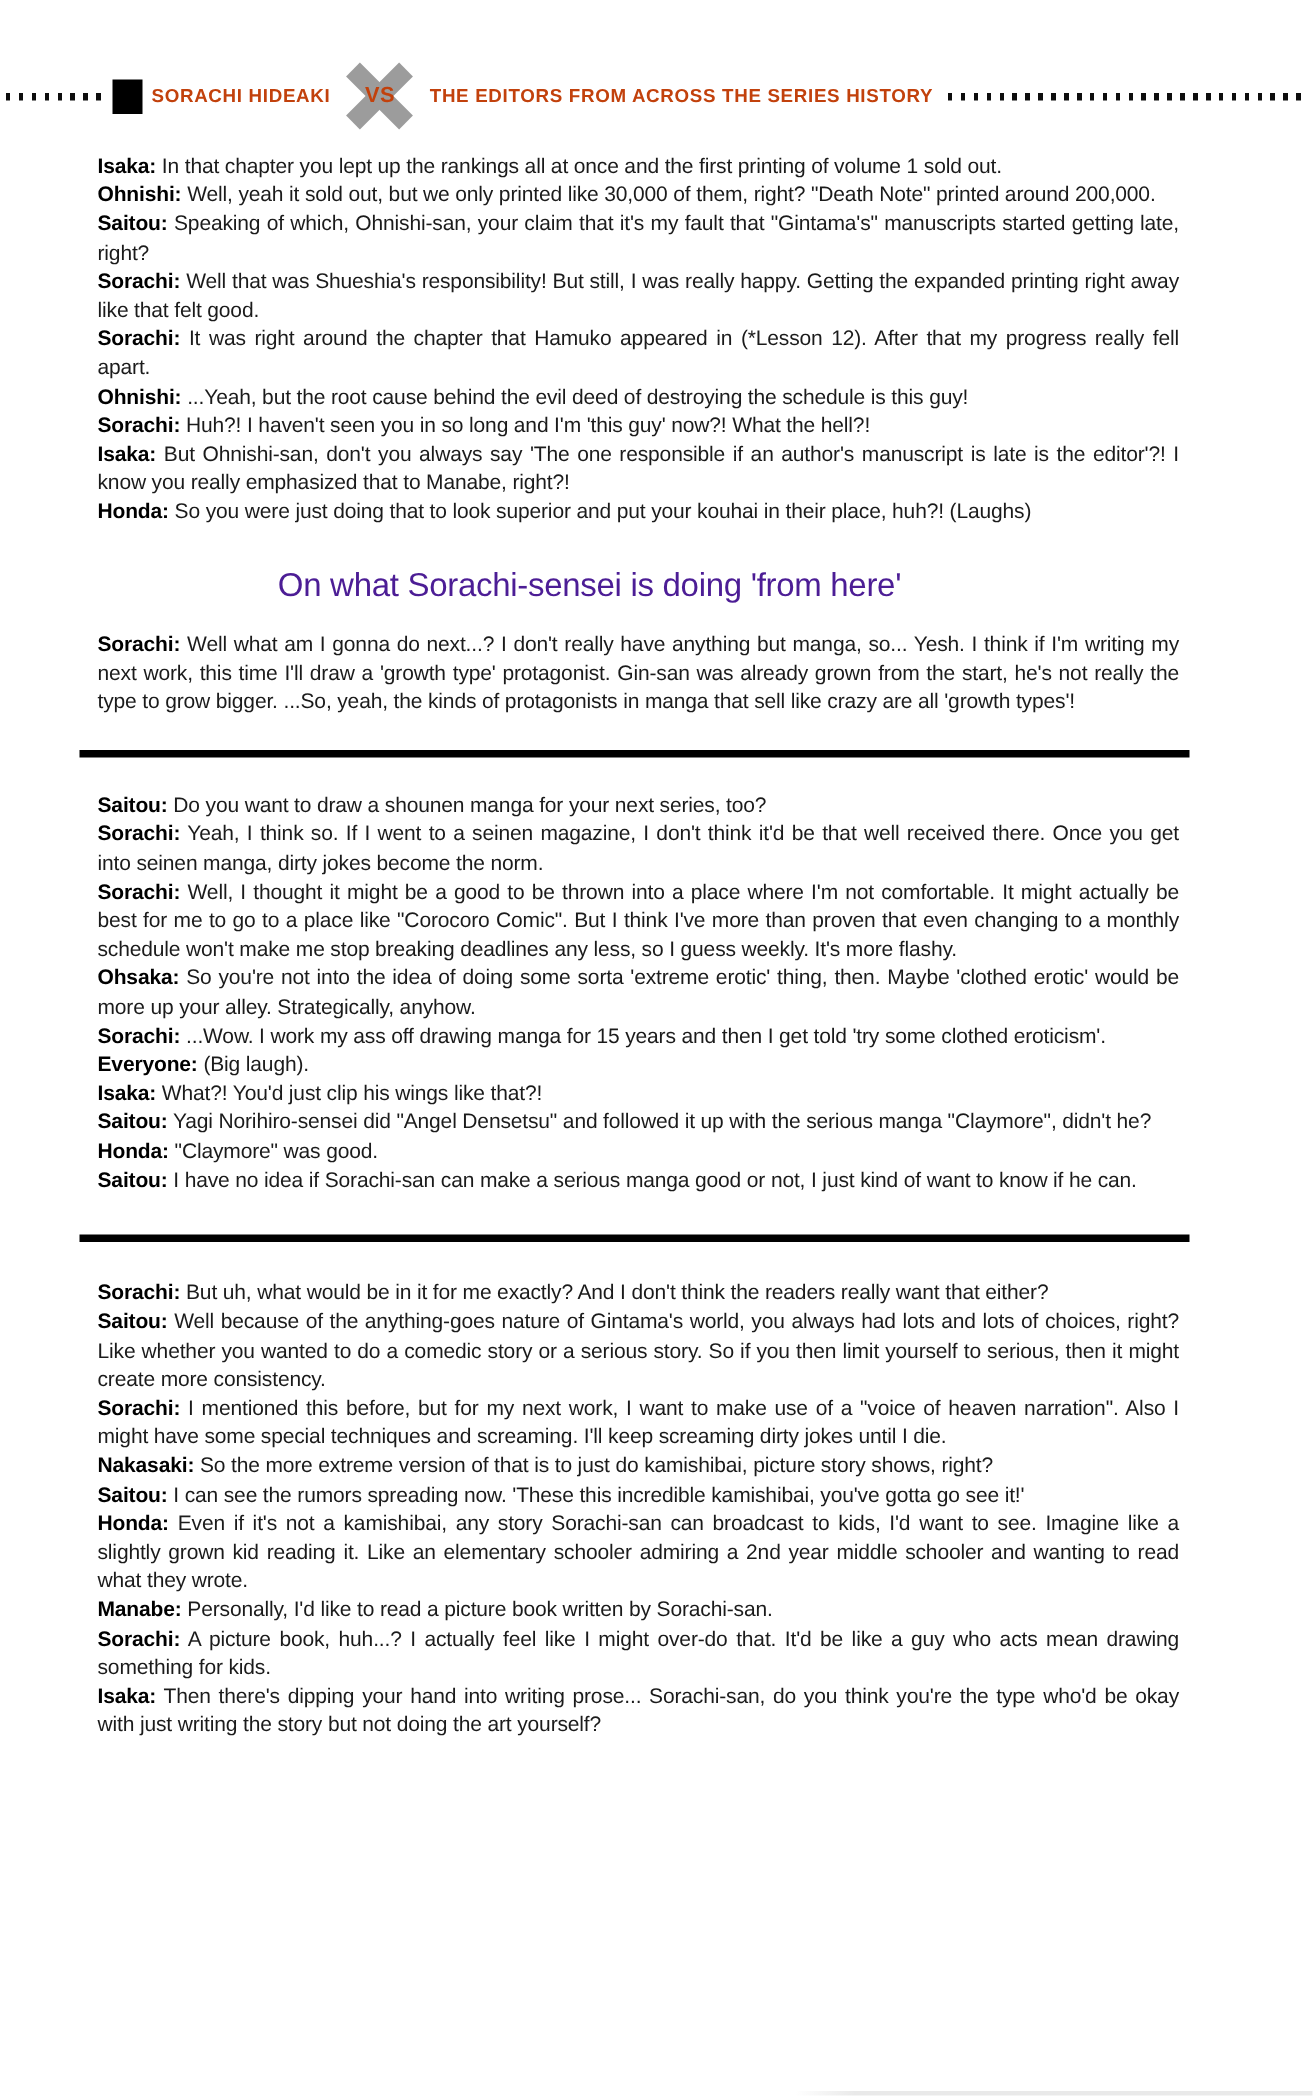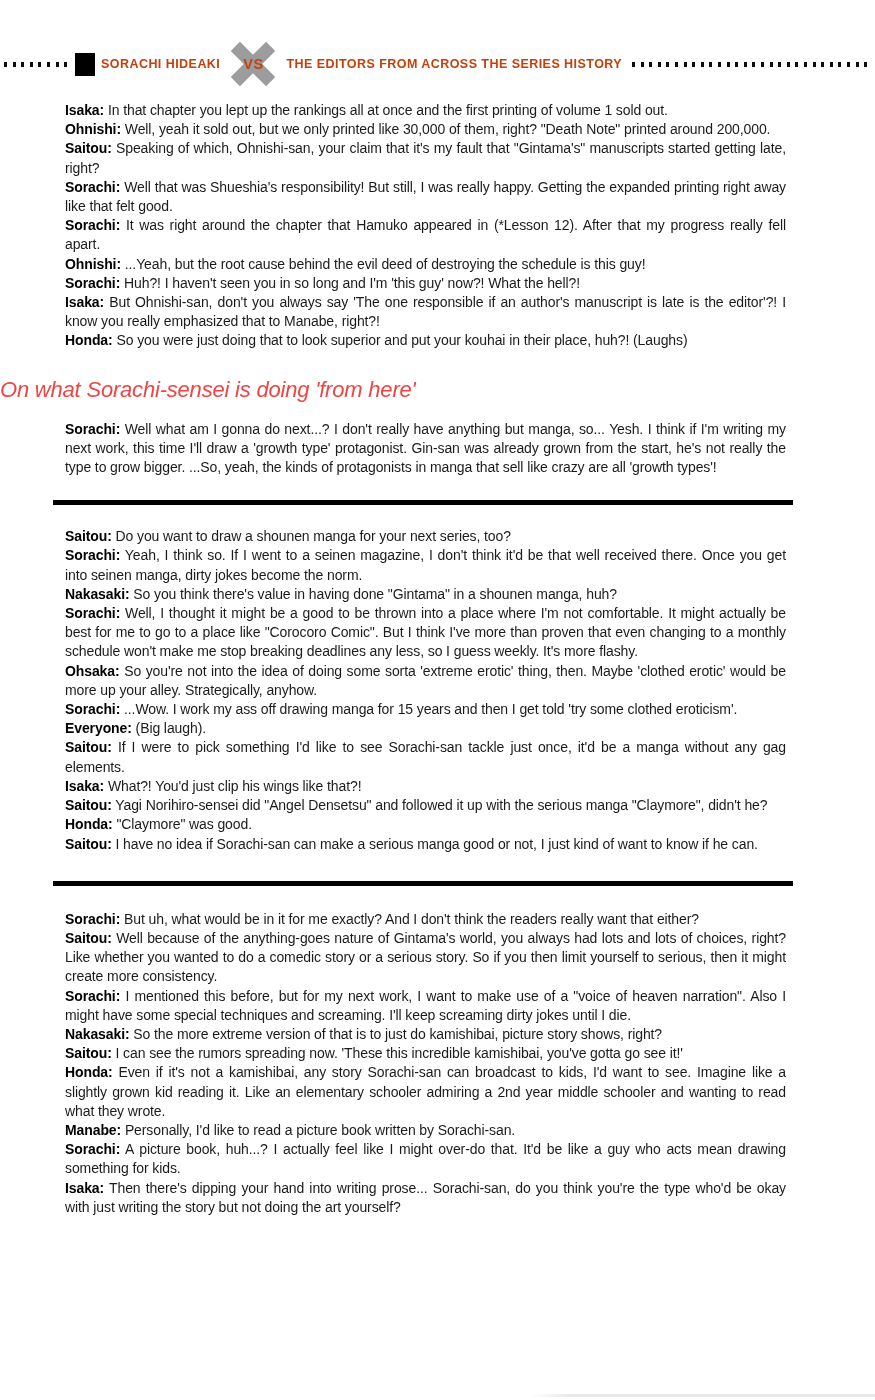--- a/index.html
+++ b/index.html
@@ -42,23 +42,23 @@
   
   .content{position:absolute;top:78px;left:0;right:0;}
   .text-block{margin:0 89px 0 65px;}
   .line{
     margin:0;text-align:justify;
     font-size:14px;line-height:19.2px;letter-spacing:-0.1px;
   }
   .speaker{color:#000;font-weight:700;}
   .section-heading{
     margin:24px 89px 15px 0;
-    text-align:left;
+    text-align:center;
     font-size:22px;line-height:30px;font-weight:400;
-    letter-spacing:-0.2px;color:#ef4444;font-style:italic;
+    letter-spacing:-0.2px;color:#4c1d95;
   }
   .bar{
     border:0;height:5px;background:#000;
     margin:23px 82px 22px 53px;
   }
   .bar.second{margin-top:27px;margin-bottom:24px;}
   .block-gap-top{margin-top:23px;}
   .block-after-heading{margin-top:0;}
 
   
@@ -102,26 +102,24 @@
 
   <div class="text-block block-after-heading">
       <p class="line"><b class="speaker">Sorachi:</b> Well what am I gonna do next...? I don't really have anything but manga, so... Yesh. I think if I'm writing my next work, this time I'll draw a 'growth type' protagonist. Gin-san was already grown from the start, he's not really the type to grow bigger. ...So, yeah, the kinds of protagonists in manga that sell like crazy are all 'growth types'!</p>
     </div>
 
   <hr class="bar">
 
   <div class="text-block">
       <p class="line"><b class="speaker">Saitou:</b> Do you want to draw a shounen manga for your next series, too?</p>
       <p class="line"><b class="speaker">Sorachi:</b> Yeah, I think so. If I went to a seinen magazine, I don't think it'd be that well received there. Once you get into seinen manga, dirty jokes become the norm.</p>
-      <p class="line"><b class="speaker">Nakasaki:</b> So you think there's value in having done "Gintama" in a shounen manga, huh?</p>
       <p class="line"><b class="speaker">Sorachi:</b> Well, I thought it might be a good to be thrown into a place where I'm not comfortable. It might actually be best for me to go to a place like "Corocoro Comic". But I think I've more than proven that even changing to a monthly schedule won't make me stop breaking deadlines any less, so I guess weekly. It's more flashy.</p>
       <p class="line"><b class="speaker">Ohsaka:</b> So you're not into the idea of doing some sorta 'extreme erotic' thing, then. Maybe 'clothed erotic' would be more up your alley. Strategically, anyhow.</p>
       <p class="line"><b class="speaker">Sorachi:</b> ...Wow. I work my ass off drawing manga for 15 years and then I get told 'try some clothed eroticism'.</p>
       <p class="line"><b class="speaker">Everyone:</b> (Big laugh).</p>
-      <p class="line"><b class="speaker">Saitou:</b> If I were to pick something I'd like to see Sorachi-san tackle just once, it'd be a manga without any gag elements.</p>
       <p class="line"><b class="speaker">Isaka:</b> What?! You'd just clip his wings like that?!</p>
       <p class="line"><b class="speaker">Saitou:</b> Yagi Norihiro-sensei did "Angel Densetsu" and followed it up with the serious manga "Claymore", didn't he?</p>
       <p class="line"><b class="speaker">Honda:</b> "Claymore" was good.</p>
       <p class="line"><b class="speaker">Saitou:</b> I have no idea if Sorachi-san can make a serious manga good or not, I just kind of want to know if he can.</p>
     </div>
 
   <hr class="bar second">
 
   <div class="text-block">
       <p class="line"><b class="speaker">Sorachi:</b> But uh, what would be in it for me exactly? And I don't think the readers really want that either?</p>

